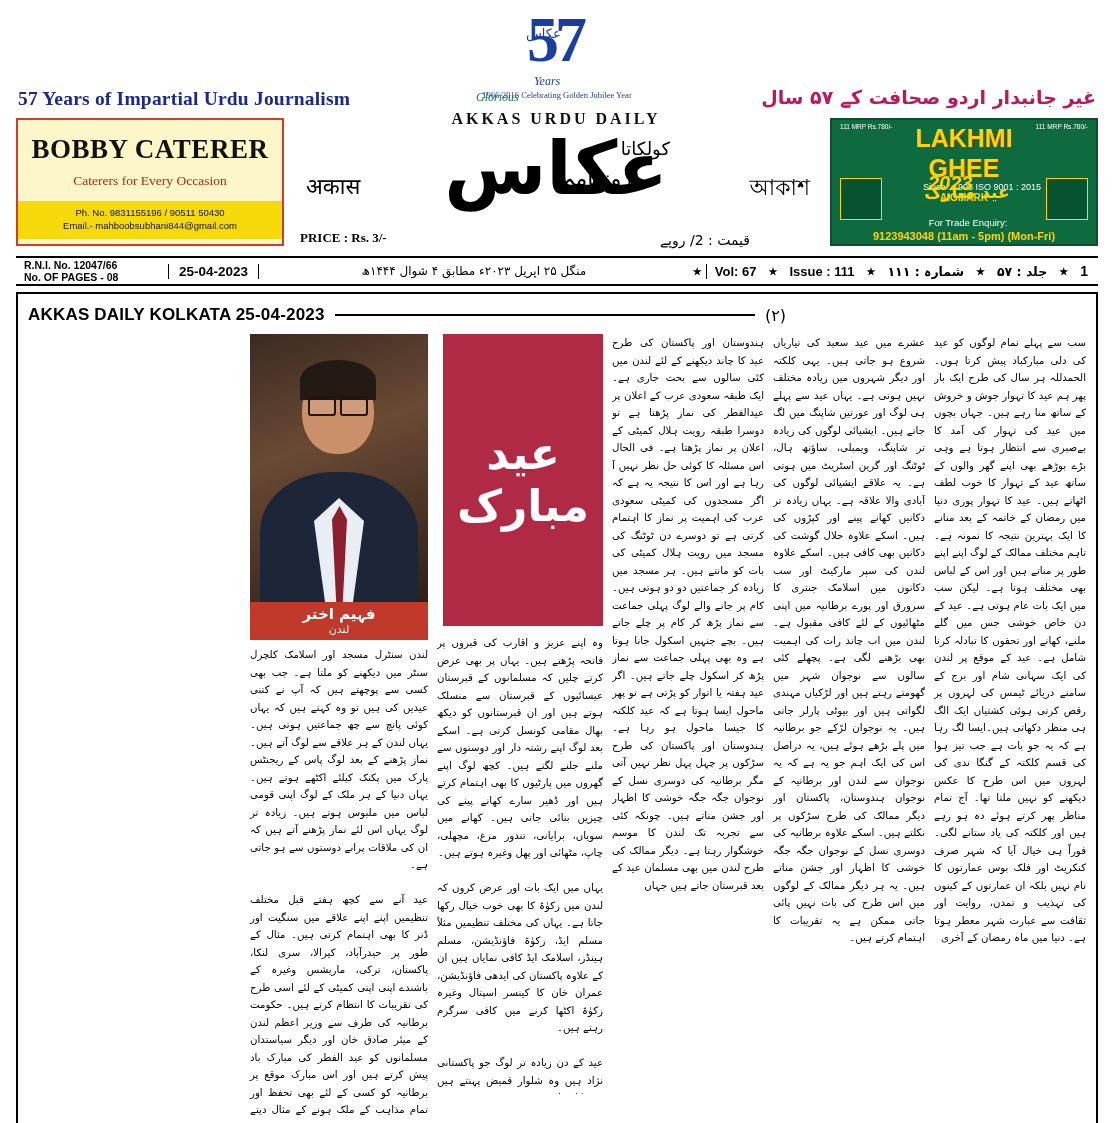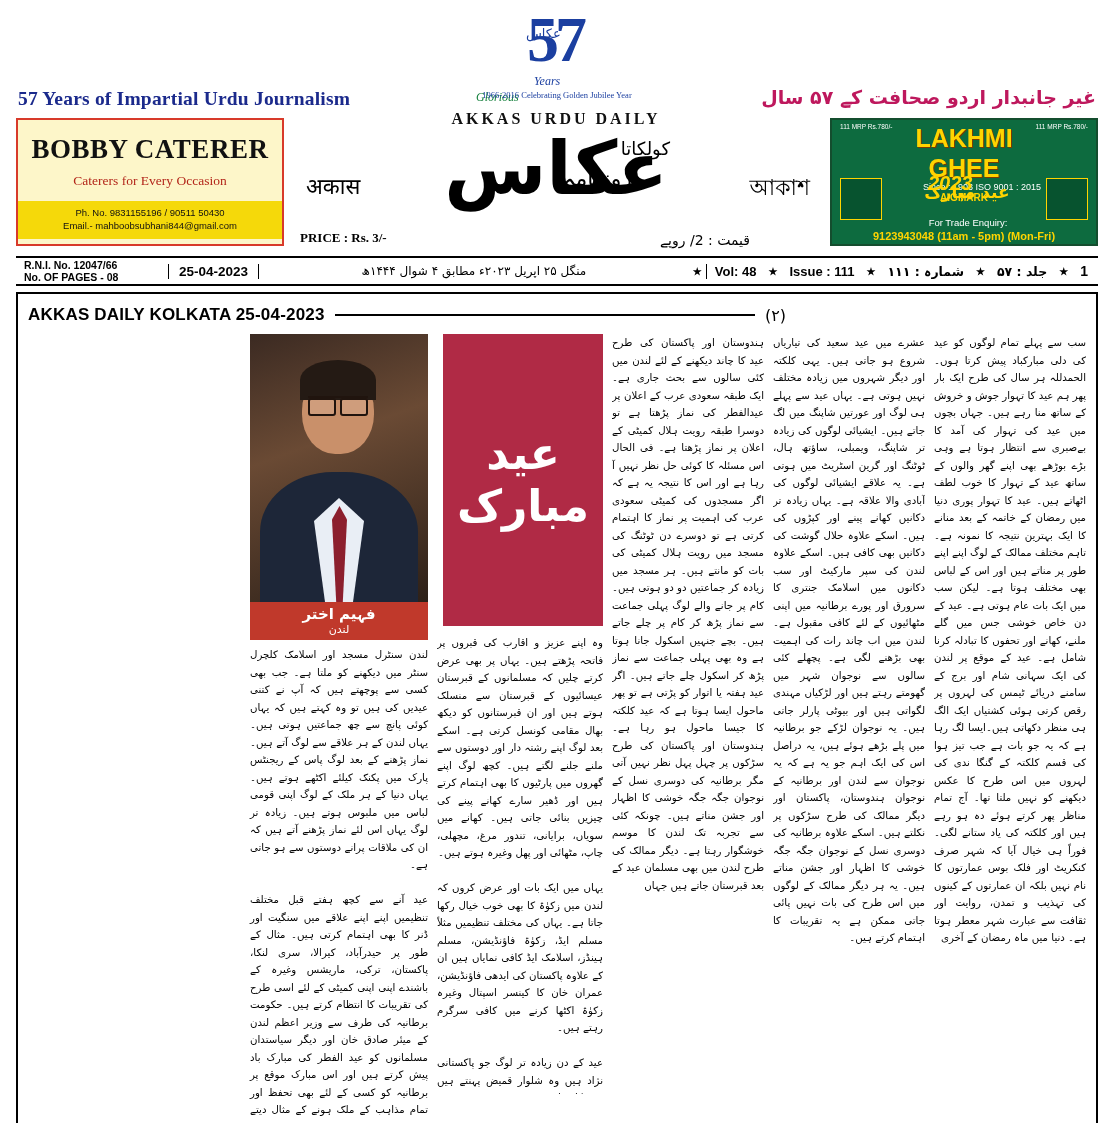--- a/index.html
+++ b/index.html
@@ -510,21 +510,21 @@
     </div>
 
     <div class="infobar">
       <div class="cell rni">
         <div>R.N.I.  No.  12047/66</div>
         <div>No. OF PAGES - 08</div>
       </div>
       <div class="cell date-en">25-04-2023</div>
       <div class="cell date-ur">منگل ۲۵ اپریل ۲۰۲۳ء  مطابق ۴ شوال ۱۴۴۴ھ</div>
       <div class="star">★</div>
-      <div class="cell vol">Vol: 48</div>
+      <div class="cell vol">Vol: 67</div>
       <div class="star">★</div>
       <div class="cell issue">Issue : 111</div>
       <div class="star">★</div>
       <div class="cell ur-issue">شمارہ : ١١١</div>
       <div class="star">★</div>
       <div class="cell ur-vol">جلد : ۵۷</div>
       <div class="star">★</div>
       <div class="cell pg">1</div>
     </div>
   </div>

